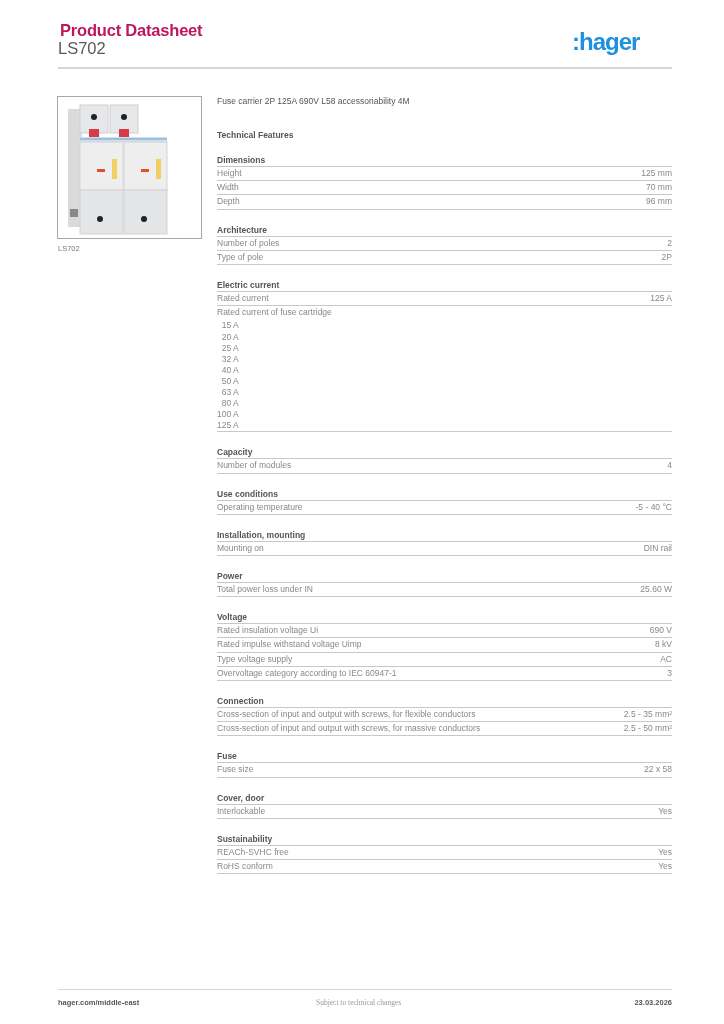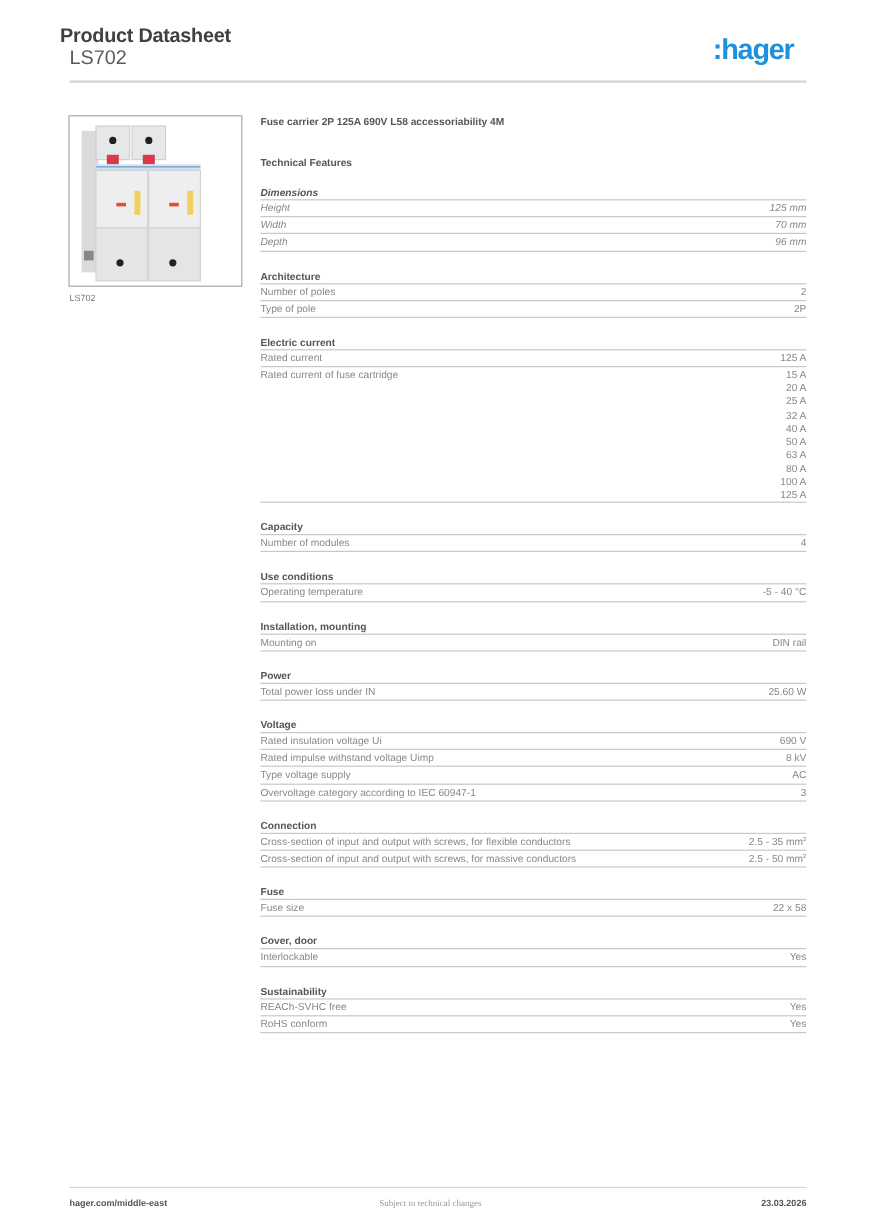--- a/index.html
+++ b/index.html
@@ -1,31 +1,31 @@
 <!DOCTYPE html>
 <html><head>
 <meta charset="utf-8">
 <style>
   html, body { margin: 0; padding: 0; background: #ffffff; }
   body { width: 724px; height: 1024px; position: relative; overflow: hidden;
          font-family: "Liberation Sans", sans-serif; color: #555; }
-  .header-title { position: absolute; left: 50px; top: 21px; font-size: 16.5px; font-weight: bold; color: #404040; letter-spacing: -0.2px; }
+  .header-title { position: absolute; left: 60px; top: 21px; font-size: 16.5px; font-weight: bold; color: #be185d; letter-spacing: -0.2px; }
   .header-sub { position: absolute; left: 58px; top: 39px; font-size: 16.5px; color: #5a5a5a; }
-  .logo { position: absolute; left: 594px; top: 28px; font-size: 24px; font-weight: bold; color: #1e90e0; letter-spacing: -1px; }
+  .logo { position: absolute; left: 572px; top: 28px; font-size: 24px; font-weight: bold; color: #1e90e0; letter-spacing: -1px; }
   .header-rule { position: absolute; left: 58px; top: 67px; width: 614px; height: 2px; background: #d6d6d6; }
 
   .product-img { position: absolute; left: 57px; top: 96px; width: 143px; height: 141px; border: 1px solid #a8a8a8; background: #fff; }
   .img-caption { position: absolute; left: 58px; top: 244px; font-size: 7.5px; color: #777; }
 
   .main { position: absolute; left: 217px; top: 96px; width: 455px; }
-  .product-desc { font-size: 8.5px; font-weight: bold; color: #555; height: 10px; }
+  .product-desc { font-size: 8.5px; font-weight: normal; color: #555; height: 10px; }
   .tech-title { font-size: 8.5px; font-weight: bold; color: #555; margin-top: 24px; height: 10px; }
 
   .section { margin-top: 15px; }
-  .section.first { margin-top: 15px; font-style: italic; }
+  .section.first { margin-top: 15px; }
   .section-title { font-size: 8.5px; font-weight: bold; color: #555; height: 11px; line-height: 11px; border-bottom: 1.5px solid #c8c8c8; }
   .row { display: flex; justify-content: space-between; font-size: 8.5px; color: #888;
          border-bottom: 1.5px solid #c8c8c8; line-height: 13.2px; }
   .row .label { white-space: nowrap; }
   .row .value { text-align: right; white-space: nowrap; }
   .values-multi { display: flex; flex-direction: column; align-items: flex-end; line-height: 11.1px; padding-top: 1px; }
   .values-multi span { display: block; }
   sup { font-size: 5px; vertical-align: top; position: relative; top: -1px; }
 
   .footer-rule { position: absolute; left: 58px; top: 989px; width: 614px; height: 1px; background: #d6d6d6; }
@@ -106,21 +106,21 @@
         <span class="value">2P</span>
       </div>
   </div>
 
   <div class="section">
     <div class="section-title">Electric current</div>
     <div class="row">
         <span class="label">Rated current</span>
         <span class="value">125 A</span>
       </div>
-    <div class="row" style="align-items:flex-start;">
+    <div class="row" style="align-items:flex-start;flex-direction:column;">
       <span class="label">Rated current of fuse cartridge</span>
       <span class="values-multi">
         <span>15 A</span>
         <span>20 A</span>
         <span>25 A</span>
         <span>32 A</span>
         <span>40 A</span>
         <span>50 A</span>
         <span>63 A</span>
         <span>80 A</span>

